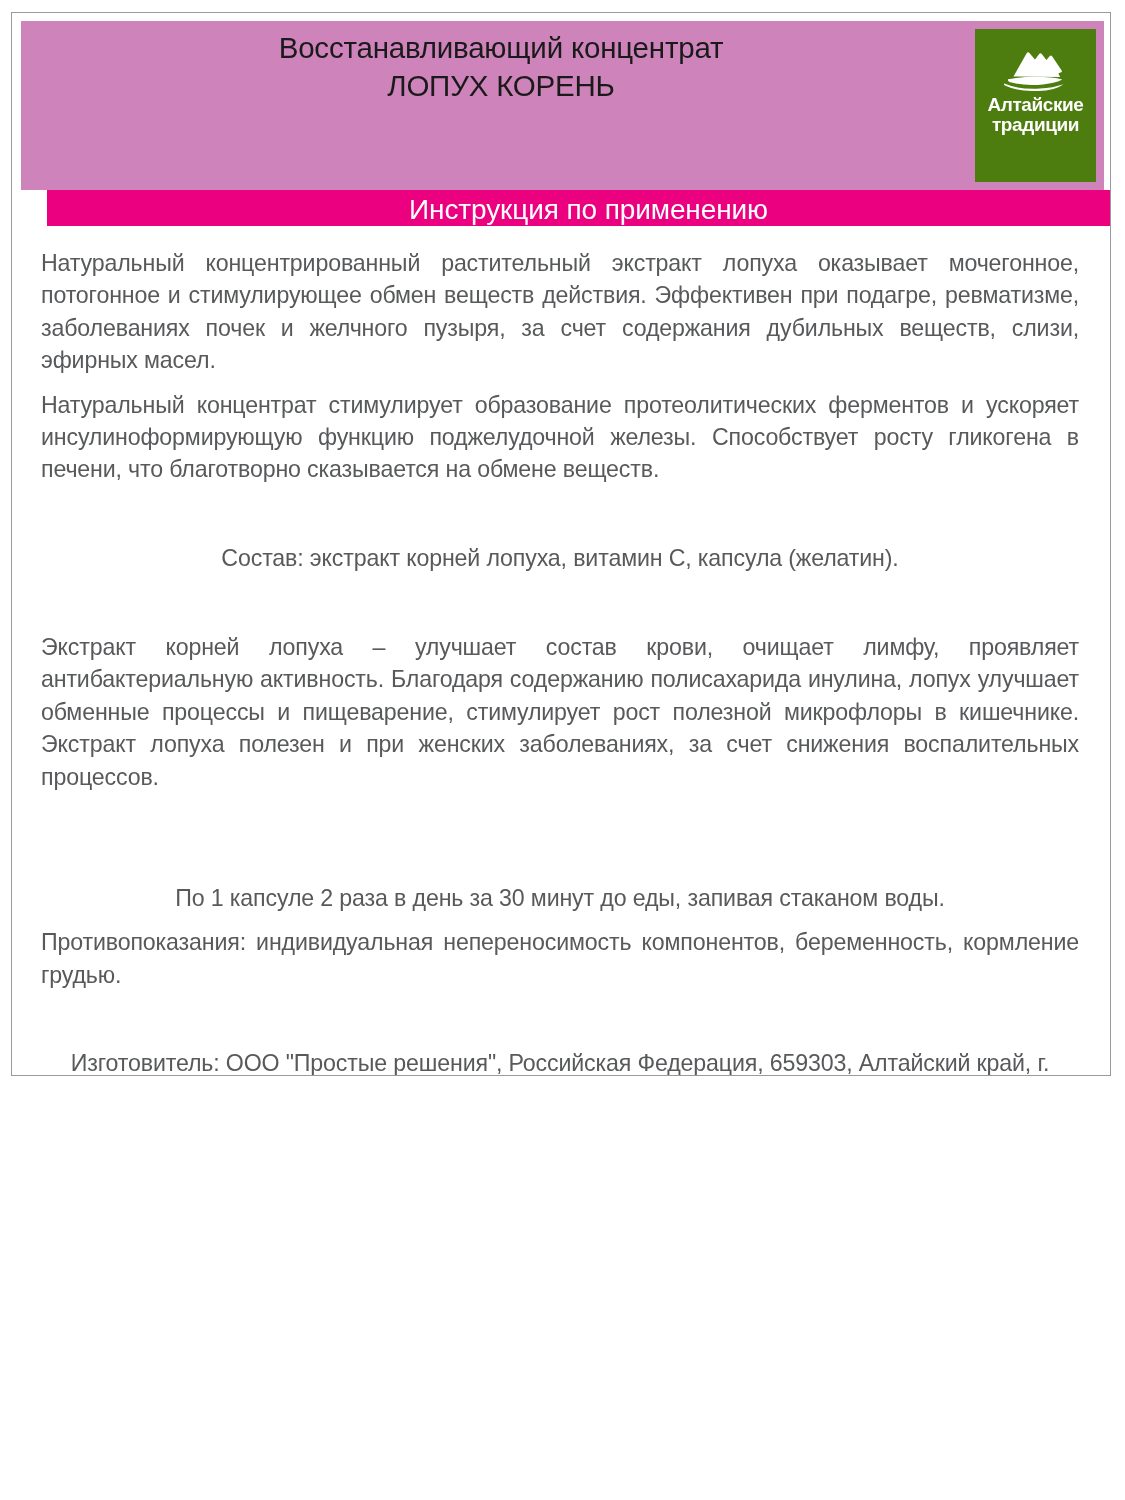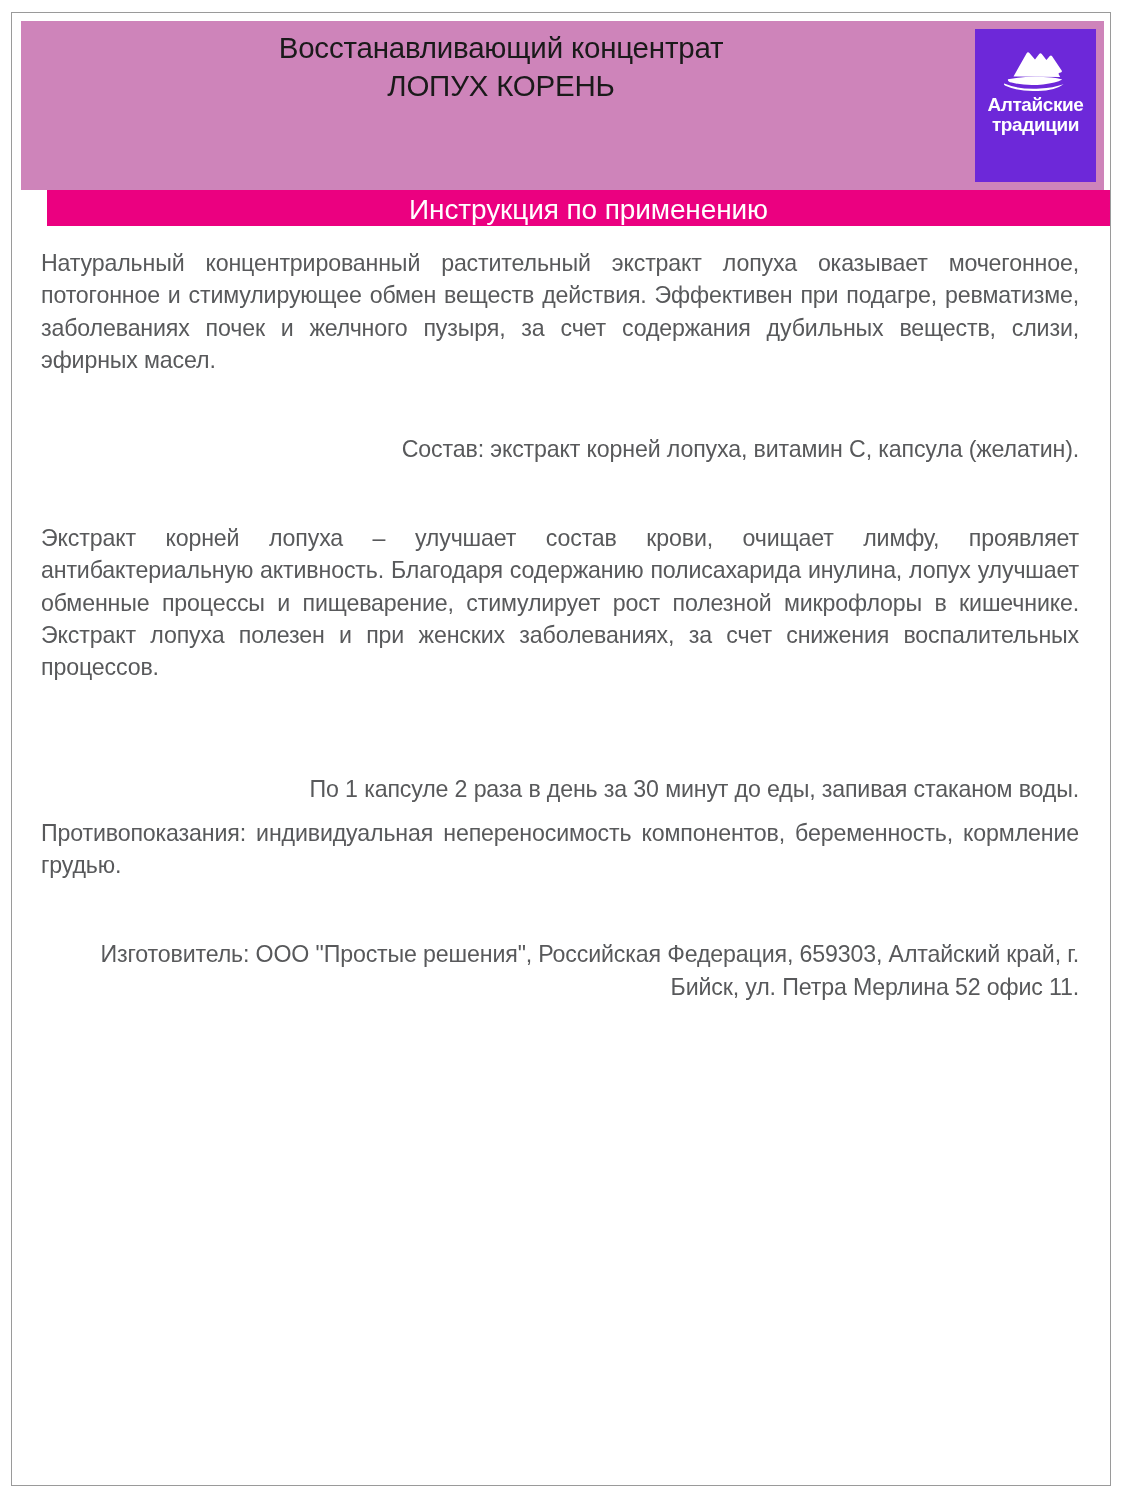--- a/index.html
+++ b/index.html
@@ -13,21 +13,21 @@
     font-family: "Liberation Sans", sans-serif;
     -webkit-font-smoothing: antialiased;
   }
 
   
   .sheet {
     position: absolute;
     left: 11px;
     top: 12px;
     width: 1100px;
-    height: 1474px;
+    height: 1064px;
     box-sizing: border-box;
     border: 1px solid #9a9a9a;
     background: #ffffff;
     overflow: hidden;
   }
 
   
   .header-band {
     position: absolute;
     left: 9px;
@@ -53,21 +53,21 @@
     white-space: nowrap;
   }
 
   
   .logo {
     position: absolute;
     right: 8px;
     top: 8px;
     width: 121px;
     height: 153px;
-    background: #6d28d9;
+    background: #4d7c0f;
     display: flex;
     flex-direction: column;
     align-items: center;
     justify-content: flex-start;
   }
   .logo-mark {
     margin-top: 16px;
     width: 74px;
     height: 46px;
     display: block;
@@ -116,21 +116,21 @@
     color: #58595b;
     font-size: 23.2px;
     line-height: 32.4px;
     letter-spacing: -0.15px;
   }
   .para {
     margin: 12px;
     text-align: justify;
     text-justify: inter-word;
   }
-  .para.nojust { text-align: right; }
+  .para.nojust { text-align: center; }
   .spacer { height: 32.4px; }
 </style>
 </head>
 <body>
 
 <div class="sheet">
 
   <div class="header-band">
 
     <div class="header-titles">
@@ -148,20 +148,21 @@
       <span class="logo-word">традиции</span>
     </div>
   </div>
 
   <div class="subheader-band">
     <span class="subheader-text">Инструкция по применению</span>
   </div>
 
   <div class="body">
     <p class="para">Натуральный концентрированный растительный экстракт лопуха оказывает мочегонное, потогонное и стимулирующее обмен веществ действия. Эффективен при подагре, ревматизме, заболеваниях почек и желчного пузыря, за счет содержания дубильных веществ, слизи, эфирных масел.</p>
+    <p class="para">Натуральный концентрат стимулирует образование протеолитических ферментов и ускоряет инсулиноформирующую функцию поджелудочной железы. Способствует росту гликогена в печени, что благотворно сказывается на обмене веществ.</p>
     <div class="spacer"></div>
     <p class="para nojust">Состав: экстракт корней лопуха, витамин С, капсула (желатин).</p>
     <div class="spacer"></div>
     <p class="para">Экстракт корней лопуха – улучшает состав крови, очищает лимфу, проявляет антибактериальную активность. Благодаря содержанию полисахарида инулина, лопух улучшает обменные процессы и пищеварение, стимулирует рост полезной микрофлоры в кишечнике. Экстракт лопуха полезен и при женских заболеваниях, за счет снижения воспалительных процессов.</p>
     <div class="spacer"></div>
     <div class="spacer"></div>
     <p class="para nojust">По 1 капсуле 2 раза в день за 30 минут до еды, запивая стаканом воды.</p>
     <p class="para">Противопоказания: индивидуальная непереносимость компонентов, беременность, кормление грудью.</p>
     <div class="spacer"></div>
     <p class="para nojust">Изготовитель: ООО "Простые решения", Российская Федерация, 659303, Алтайский край, г. Бийск, ул. Петра Мерлина 52 офис 11.</p>

